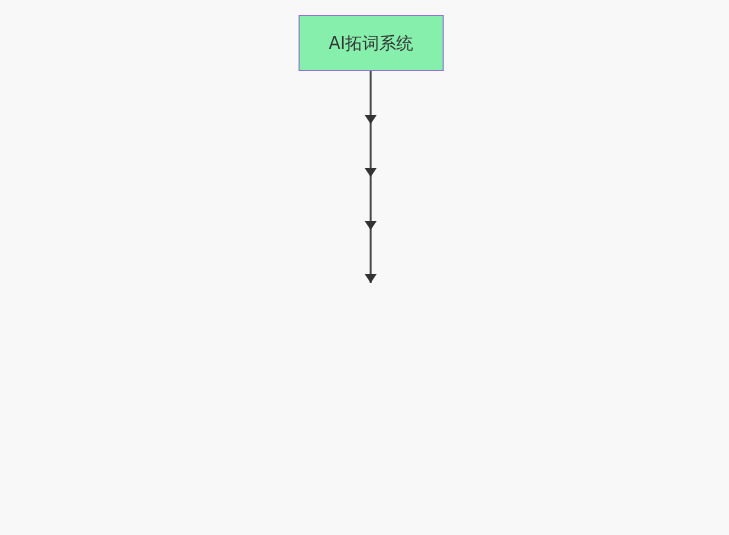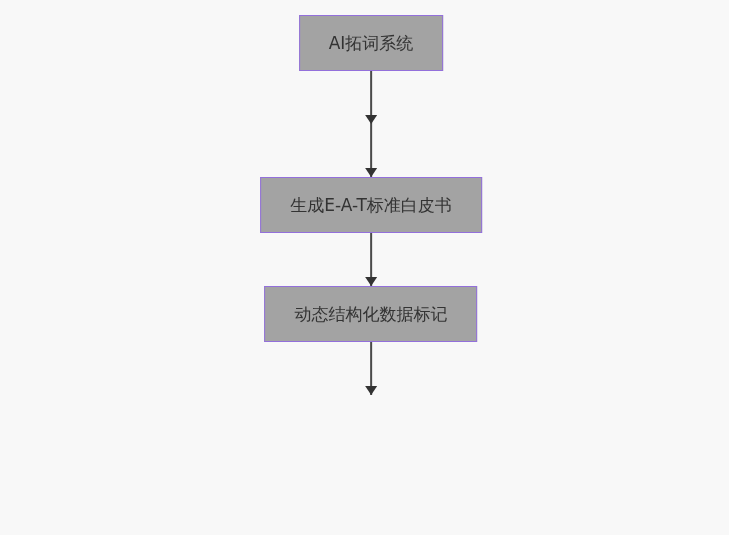--- a/index.html
+++ b/index.html
@@ -20,21 +20,21 @@
     position: absolute;
     left: 371px;
     top: 15px;
     transform: translateX(-50%);
     display: flex;
     flex-direction: column;
     align-items: center;
   }
   .flow-node {
     box-sizing: border-box;
-    background: #a3a3a3;
+    background: #86efac;
     border: 1px solid #9370DB;
     color: #333333;
     font-size: 17px;
     line-height: 22px;
     padding: 16px 29px;
     white-space: nowrap;
     text-align: center;
     flex: none;
   }
   .flow-edge {
@@ -68,31 +68,25 @@
 
     <div class="flow-edge">
       <div class="arrowhead"></div>
     </div>
 
 
     <div class="flow-edge">
       <div class="arrowhead"></div>
     </div>
 
-    <div class="flow-node">
-      <span>生成E-A-T标准白皮书</span>
-    </div>
 
     <div class="flow-edge">
       <div class="arrowhead"></div>
     </div>
 
-    <div class="flow-node">
-      <span>动态结构化数据标记</span>
-    </div>
 
     <div class="flow-edge">
       <div class="arrowhead"></div>
     </div>
 
 
   </div>
 </div>
 
 </body></html>

